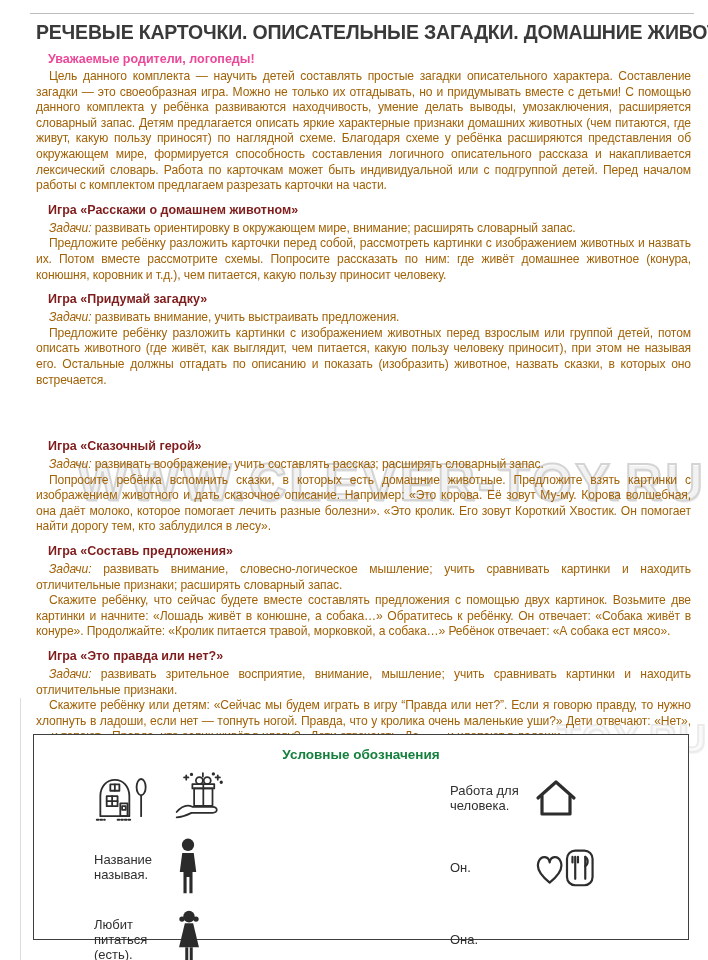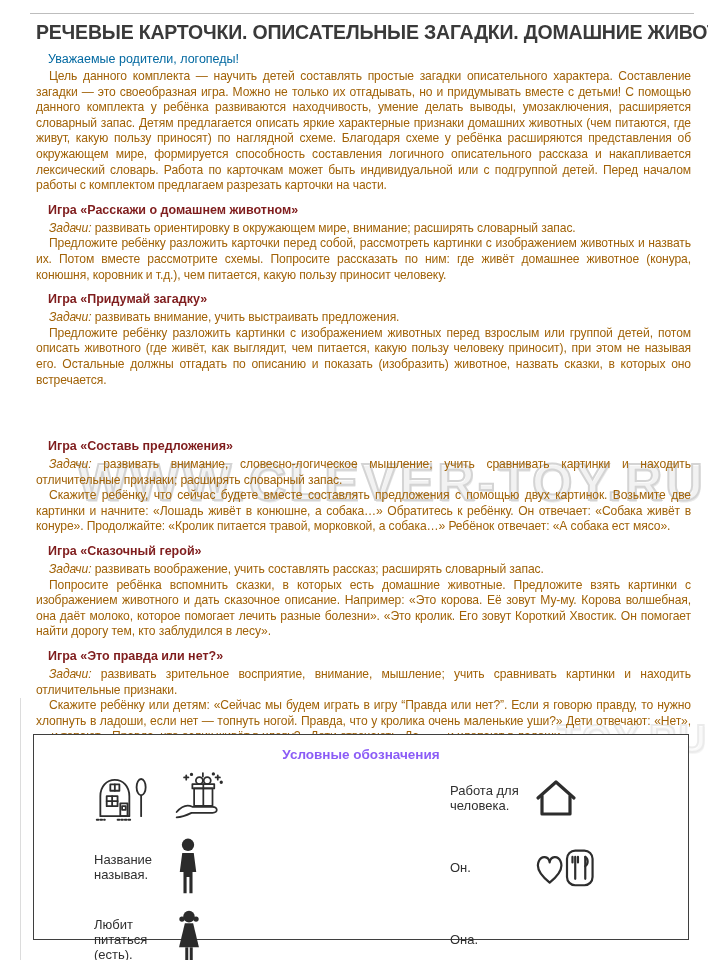--- a/index.html
+++ b/index.html
@@ -16,21 +16,21 @@
     position:relative;z-index:2;
     padding:20px 17px 0 36px;
   }
   h1.title{
     margin:0 0 7px 0;
     font-size:19.5px;line-height:24px;font-weight:700;
     color:#3a3a3a;letter-spacing:-0.2px;white-space:nowrap;
   }
   .greeting{
     margin:0 0 2px 0;padding-left:12px;
-    font-size:12.5px;line-height:16px;font-weight:400;color:#0369a1;
+    font-size:12.5px;line-height:16px;font-weight:700;color:#ec4899;
   }
   p.body-par{
     margin:0;
     font-size:12.1px;line-height:15.6px;
     text-align:justify;text-indent:13px;
     letter-spacing:-0.1px;color:#a16207;
   }
   .game-heading{
     margin:8px 0 3px 0;padding-left:12px;
     font-size:12.5px;line-height:16px;font-weight:700;color:#7f1d1d;
@@ -56,21 +56,21 @@
 
   
   .legend{
     position:absolute;z-index:3;
     left:33px;top:734px;width:656px;height:206px;
     border:1.5px solid #3f3f3f;background:#ffffff;
     box-sizing:border-box;
   }
   .legend-title{
     margin:12px 0 4px 0;text-align:center;
-    font-size:13.5px;font-weight:700;color:#8b5cf6;
+    font-size:13.5px;font-weight:700;color:#15803d;
   }
   .legend-grid{
     display:grid;
     grid-template-columns:80px 276px 84px auto;
     padding:6px 0 0 60px;
     row-gap:14px;
     align-items:center;
   }
   .legend-icon{display:flex;align-items:center;justify-content:flex-start;}
   .legend-label{font-size:13px;color:#2f2f2f;}
@@ -99,29 +99,29 @@
 
   <div>
     <div class="game-heading">Игра «Придумай загадку»</div>
     <p class="body-par"><span class="tasks-label">Задачи:</span> <span>развивать внимание, учить выстраивать предложения.</span></p>
     <p class="body-par">Предложите ребёнку разложить картинки с изображением животных перед взрослым или группой детей, потом описать животного (где живёт, как выглядит, чем питается, какую пользу человеку приносит), при этом не называя его. Остальные должны отгадать по описанию и показать (изобразить) животное, назвать сказки, в которых оно встречается.</p>
   </div>
 
   <div class="scan-gap"></div>
 
   <div>
+    <div class="game-heading">Игра «Сказочный герой»</div>
+    <p class="body-par"><span class="tasks-label">Задачи:</span> <span>развивать воображение, учить составлять рассказ; расширять словарный запас.</span></p>
+    <p class="body-par">Попросите ребёнка вспомнить сказки, в которых есть домашние животные. Предложите взять картинки с изображением животного и дать сказочное описание. Например: «Это корова. Её зовут Му-му. Корова волшебная, она даёт молоко, которое помогает лечить разные болезни». «Это кролик. Его зовут Короткий Хвостик. Он помогает найти дорогу тем, кто заблудился в лесу».</p>
+  </div>
+
+  <div>
     <div class="game-heading">Игра «Составь предложения»</div>
     <p class="body-par"><span class="tasks-label">Задачи:</span> <span>развивать внимание, словесно-логическое мышление; учить сравнивать картинки и находить отличительные признаки; расширять словарный запас.</span></p>
     <p class="body-par">Скажите ребёнку, что сейчас будете вместе составлять предложения с помощью двух картинок. Возьмите две картинки и начните: «Лошадь живёт в конюшне, а собака…» Обратитесь к ребёнку. Он отвечает: «Собака живёт в конуре». Продолжайте: «Кролик питается травой, морковкой, а собака…» Ребёнок отвечает: «А собака ест мясо».</p>
-  </div>
-
-  <div>
-    <div class="game-heading">Игра «Сказочный герой»</div>
-    <p class="body-par"><span class="tasks-label">Задачи:</span> <span>развивать воображение, учить составлять рассказ; расширять словарный запас.</span></p>
-    <p class="body-par">Попросите ребёнка вспомнить сказки, в которых есть домашние животные. Предложите взять картинки с изображением животного и дать сказочное описание. Например: «Это корова. Её зовут Му-му. Корова волшебная, она даёт молоко, которое помогает лечить разные болезни». «Это кролик. Его зовут Короткий Хвостик. Он помогает найти дорогу тем, кто заблудился в лесу».</p>
   </div>
 
   <div>
     <div class="game-heading">Игра «Это правда или нет?»</div>
     <p class="body-par"><span class="tasks-label">Задачи:</span> <span>развивать зрительное восприятие, внимание, мышление; учить сравнивать картинки и находить отличительные признаки.</span></p>
     <p class="body-par">Скажите ребёнку или детям: «Сейчас мы будем играть в игру “Правда или нет?”. Если я говорю правду, то нужно хлопнуть в ладоши, если нет — топнуть ногой. Правда, что у кролика очень маленькие уши?» Дети отвечают: «Нет», — и топают. «Правда, что ослик живёт в хлеву?» Дети отвечают: «Да», — и хлопают в ладоши.</p>
   </div>
 </div>
 
 <div class="legend">

